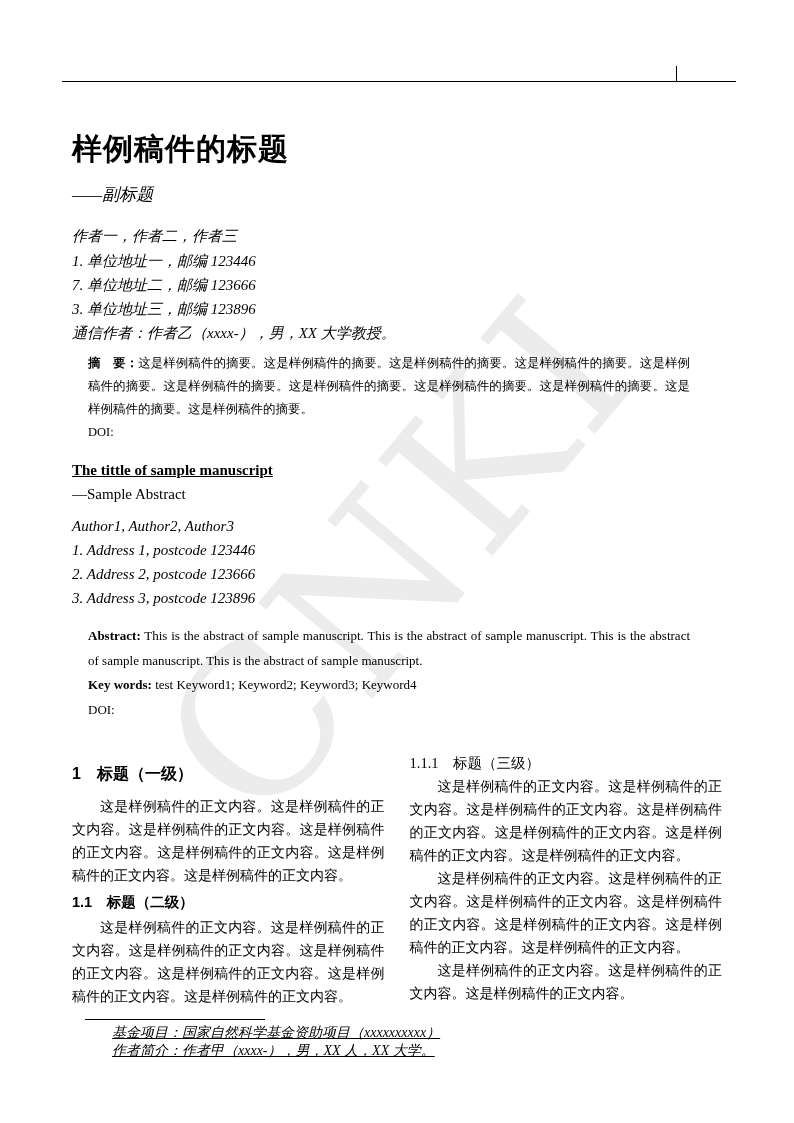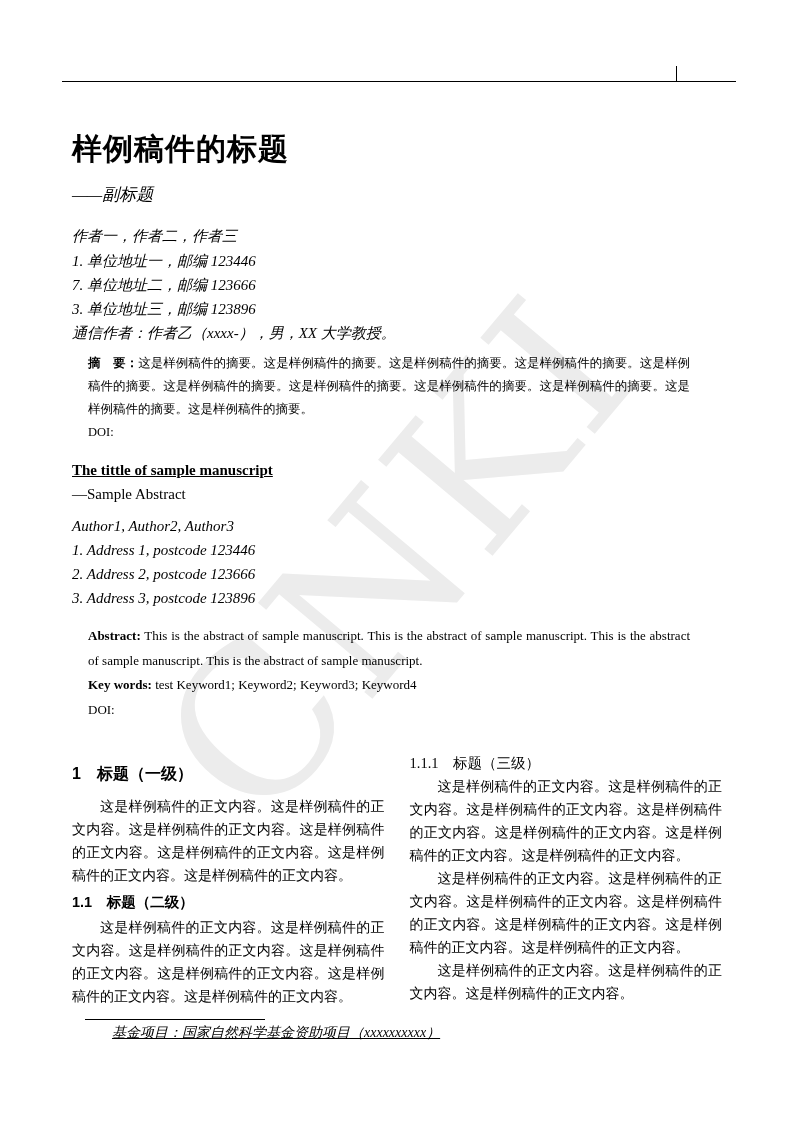--- a/index.html
+++ b/index.html
@@ -115,15 +115,16 @@
       <div class="h3-cn">1.1.1　标题（三级）</div>
       <p class="body-p">这是样例稿件的正文内容。这是样例稿件的正文内容。这是样例稿件的正文内容。这是样例稿件的正文内容。这是样例稿件的正文内容。这是样例稿件的正文内容。这是样例稿件的正文内容。</p>
       <p class="body-p">这是样例稿件的正文内容。这是样例稿件的正文内容。这是样例稿件的正文内容。这是样例稿件的正文内容。这是样例稿件的正文内容。这是样例稿件的正文内容。这是样例稿件的正文内容。</p>
       <p class="body-p">这是样例稿件的正文内容。这是样例稿件的正文内容。这是样例稿件的正文内容。</p>
     </div>
   </div>
 
   <div class="z footnote">
     <div class="footnote-rule"></div>
     <div class="footnote-text">基金项目：国家自然科学基金资助项目（xxxxxxxxxx）</div>
+    <div class="footnote-text">作者简介：作者甲（xxxx-），男，XX 人，XX 大学。</div>
   </div>
 
 </div>
 
 </body></html>

